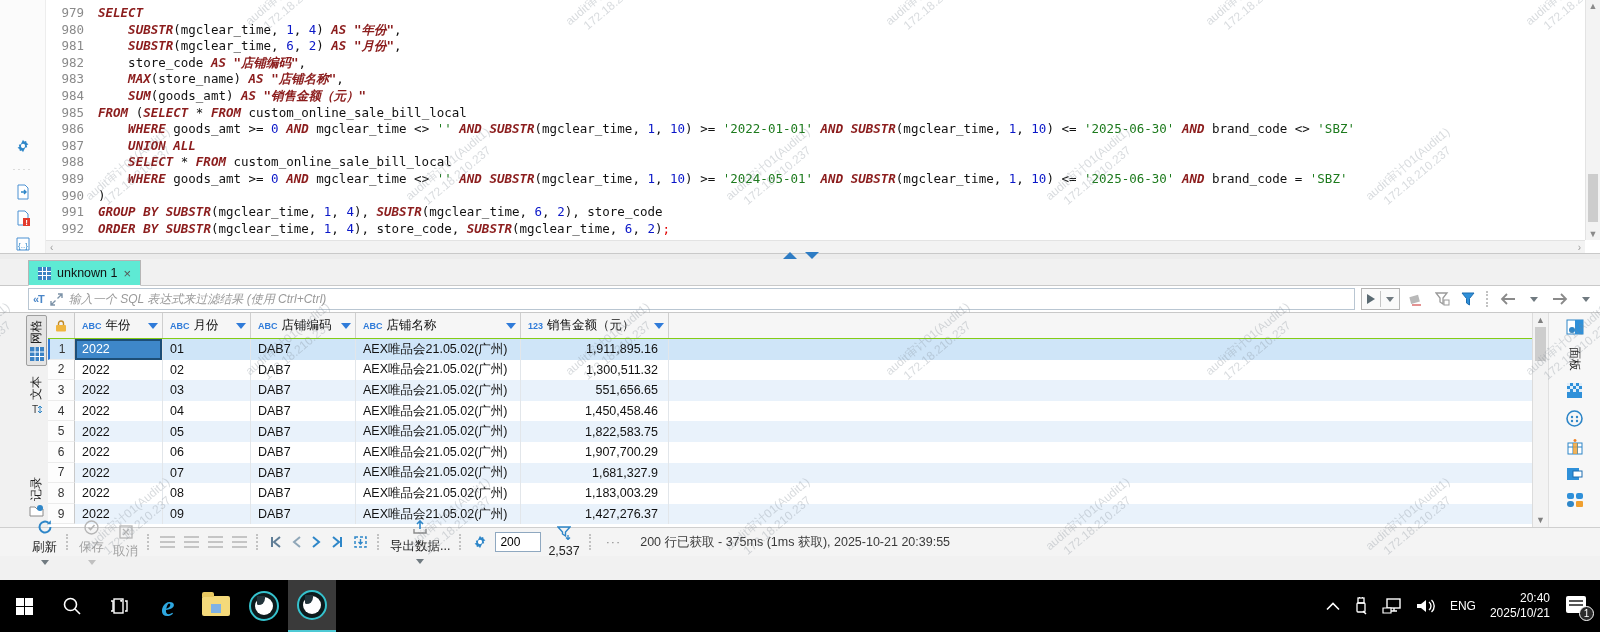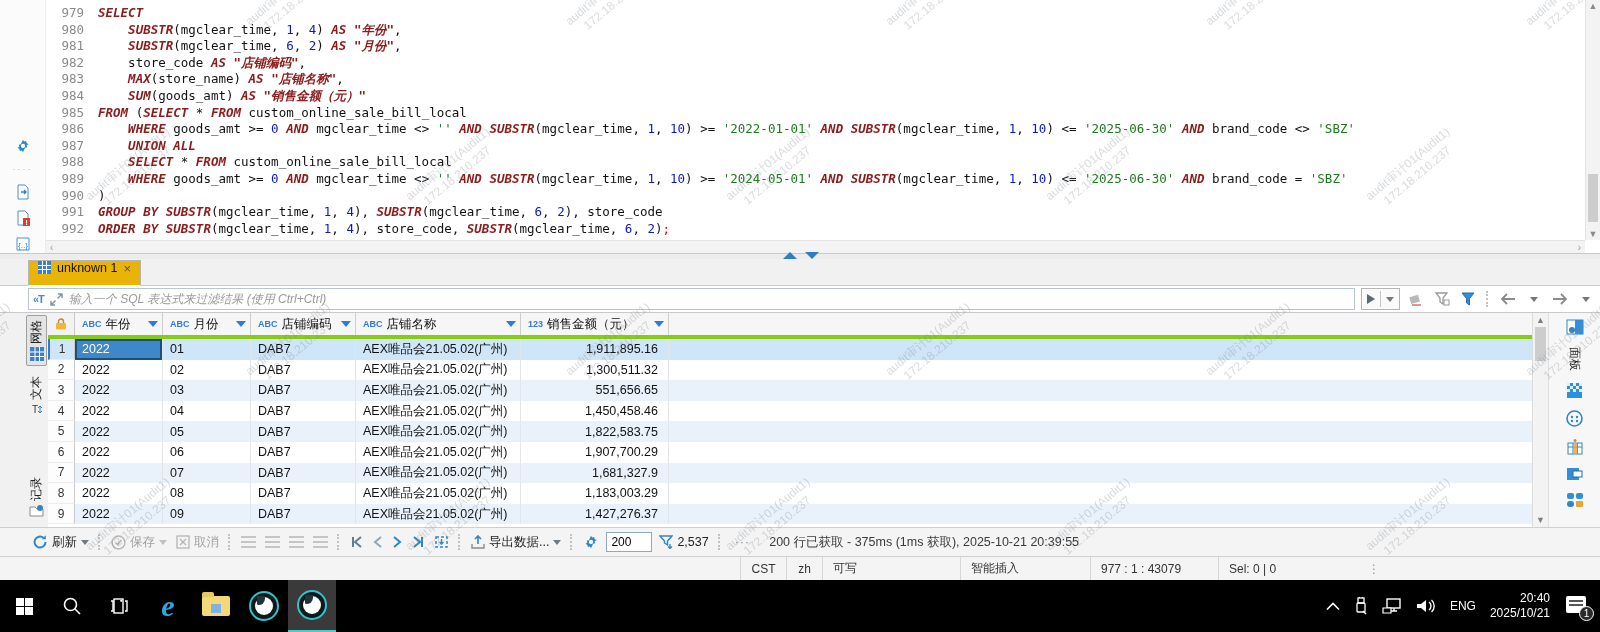--- a/index.html
+++ b/index.html
@@ -35,22 +35,22 @@
   .sash { position:absolute; left:0; top:253px; width:1600px; height:6px; background:#ececec;
           border-top:1px solid #c9c9c9; }
   .sash .grip { position:absolute; left:783px; top:-2px; display:flex; gap:8px; }
   .sash .tri-up   { width:0;height:0;border-left:7px solid transparent;border-right:7px solid transparent;border-bottom:7px solid #2e7cc4; }
   .sash .tri-down { width:0;height:0;border-left:7px solid transparent;border-right:7px solid transparent;border-top:7px solid #2e7cc4; }
 
   
   .results { position:absolute; left:0; top:259px; width:1600px; height:321px; background:#f1f1f1; }
 
   .tabbar { height:27px; background:#f1f1f1; border-bottom:1px solid #c9c9c9; display:flex; align-items:flex-end; padding-left:28px; }
-  .rtab { height:26px; margin-bottom:-1px; background:#eab308; border:1px solid #b5b5b5; border-bottom:1px solid #fdfdfd;
-          display:flex; gap:6px; padding:0 9px; font-size:12.5px; }
+  .rtab { height:26px; margin-bottom:-1px; background:#5eead4; border:1px solid #b5b5b5; border-bottom:1px solid #fdfdfd;
+          display:flex; align-items:center; gap:6px; padding:0 9px; font-size:12.5px; }
   .rtab .close { color:#555; font-size:13px; cursor:default; }
 
   .filterbar { height:27px; background:#fff; border-bottom:1px solid #c9c9c9; display:flex; align-items:center; padding:2px 4px 2px 28px; gap:6px; }
   .ffield { flex:1; height:22px; border:1px solid #b9c6d2; background:#fff; display:flex; align-items:center; gap:6px; padding:0 4px; overflow:hidden; }
   .ficon { color:#4a86c8; font-size:11px; font-weight:bold; letter-spacing:-1px; flex:none; }
   .fsql { font-size:12px; color:#1a1a1a; white-space:nowrap; flex:none; }
   .fexp { color:#7d93a8; flex:none; }
   .fph { flex:1; font-style:italic; color:#9a9a9a; font-size:12px; white-space:nowrap; overflow:hidden; }
   .fplay { height:22px; border:1px solid #b5b5b5; display:flex; align-items:center; padding:0 5px; gap:5px; background:#fafafa; }
   .tri-r { width:0;height:0;border-top:5px solid transparent;border-bottom:5px solid transparent;border-left:8px solid #5a6a72; }
@@ -60,21 +60,21 @@
 
   .rbody { height:214px; background:#fff; display:flex; }
   .side-pad { width:25px; background:#f1f1f1; }
   .side-rail { width:23px; background:#f1f1f1; display:flex; flex-direction:column; align-items:center; padding-top:2px; }
   .vtab { display:flex; flex-direction:column; align-items:center; gap:3px; padding:4px 1px; margin-bottom:6px; border-radius:2px; }
   .vtab.sel { background:#e4e4e4; border:1px solid #9f9f9f; }
   .vtext { writing-mode:vertical-rl; text-orientation:sideways; transform:rotate(180deg); font-size:12px; color:#222; }
   .vtext-r { writing-mode:vertical-rl; text-orientation:sideways; font-size:12px; color:#222; }
 
   .grid { flex:1; overflow:hidden; background:#fff; }
-  .ghead { display:flex; height:26px; background:#f6f6f6; border-bottom:4px solid #84cc16; }
+  .ghead { display:flex; height:26px; background:#f6f6f6; border-bottom:1px solid #84cc16; }
   .gcorner { width:27px; border-right:1px solid #c9c9c9; display:flex; align-items:center; justify-content:center; background:#f2f2f2; }
   .hcell { display:flex; align-items:center; gap:4px; padding:0 4px 0 7px; border-right:1px solid #cfcfcf; font-size:12.5px; }
   .htype { color:#2f7bd9; font-size:9px; font-weight:bold; }
   .harrow { margin-left:auto; width:0;height:0;border-left:5px solid transparent;border-right:5px solid transparent;border-top:6px solid #2f7bd9; }
   .hfill { flex:1; }
   .grow { display:flex; height:20.6px; align-items:center; }
   .grow.odd { background:#e9f2fb; }
   .grow.even { background:#fff; }
   .grow.hl { background:#cfe5f8; }
   .gnum { width:27px; align-self:stretch; display:flex; align-items:center; justify-content:center;
@@ -86,21 +86,21 @@
   .w0{width:88px}.w1{width:88px}.w2{width:105px}.w3{width:165px}.w4{width:148px}
 
   .gv-scroll { width:16px; background:#f3f3f3; border-left:1px solid #dcdcdc; position:relative; }
   .gv-scroll .arr { position:absolute; left:0; width:100%; text-align:center; color:#7f7f7f; font-size:9px; }
   .gv-scroll .thumb { position:absolute; left:2px; right:2px; top:14px; height:34px; background:#cdcdcd; }
   .panel-rail { width:52px; background:#f7f7f7; border-left:1px solid #e0e0e0; display:flex; flex-direction:column; align-items:center; gap:12px; padding-top:6px; }
 
   .rtoolbar { height:29px; background:#f4f4f4; border-top:1px solid #cfcfcf; display:flex; align-items:center; padding-left:30px; gap:5px; font-size:12.5px; }
   .tlabel { color:#222; }
   .tlabel.dis { color:#a0a0a0; }
-  .tbtn { display:flex; align-items:center; gap:4px; padding:2px 2px; }
+  .tbtn { display:flex; align-items:center; gap:4px; padding:2px 2px;flex-direction:column; }
   .fetch-input { width:46px; height:20px; border:1px solid #8fa8c0; background:#fff; font-size:12px; padding:1px 4px;
                  font-family:"Liberation Sans",sans-serif; }
   .stxt { color:#3a3a3a; margin-left:8px; }
   .ellip { color:#8a8a8a; letter-spacing:1px; margin:0 6px; }
   .ic16 { width:16px; height:16px; display:inline-flex; align-items:center; justify-content:center; }
   .editico { width:15px; height:12px; background:repeating-linear-gradient(#b9b9b9 0 2px, transparent 2px 5px); opacity:.8; }
 
   .statusbar { height:24px; background:#f4f4f4; border-top:1px solid #cfcfcf; display:flex; align-items:center; font-size:12px; color:#333; }
   .sseg { padding:0 10px; height:100%; display:flex; align-items:center; border-left:1px solid #d6d6d6; }
   .sspace { width:740px; }
@@ -518,30 +518,20 @@
             <path d="M1 1h12L8.5 6v4l-3-2V6z" fill="none" stroke="#2e86c8" stroke-width="1.4"></path>
             <path d="M11 9v4M9 11.5l2 2 2-2" stroke="#2e86c8" fill="none" stroke-width="1.3"></path>
           </svg>
         <span class="tlabel">2,537</span>
       </div>
       <div class="vgrip"></div>
       <span class="ellip">···</span>
       <span class="stxt">200 行已获取 - 375ms (1ms 获取), 2025-10-21 20:39:55</span>
     </div>
 
-    <div class="statusbar">
-      <div class="sspace"></div>
-      <div class="sseg" style="width:46px;justify-content:center">CST</div>
-      <div class="sseg" style="width:36px;justify-content:center">zh</div>
-      <div class="sseg" style="width:138px">可写</div>
-      <div class="sseg" style="width:130px">智能插入</div>
-      <div class="sseg" style="width:128px">977 : 1 : 43079</div>
-      <div class="sseg" style="width:110px">Sel: 0 | 0</div>
-      <div class="sdots">⋮</div>
-    </div>
   </div>
 
   <div class="taskbar">
     <div class="ttile">
         <div class="winlogo">
           <span></span>
           <span></span>
           <span></span>
           <span></span>
         </div>

